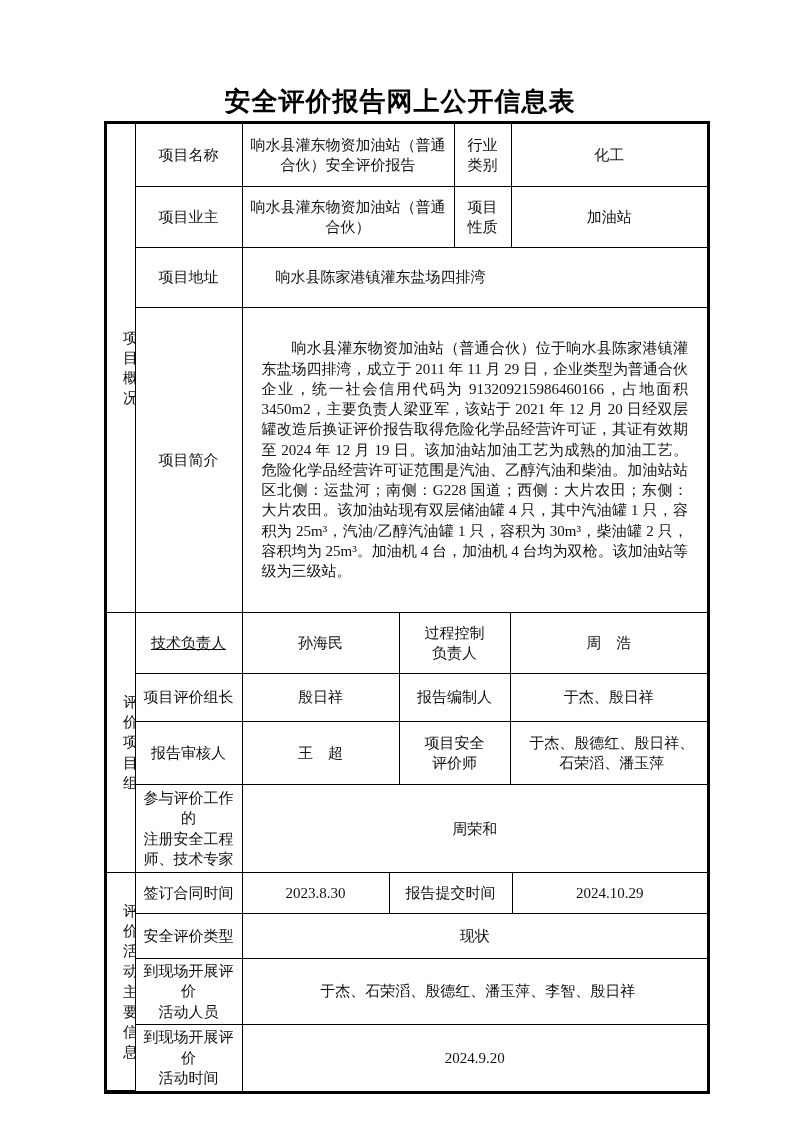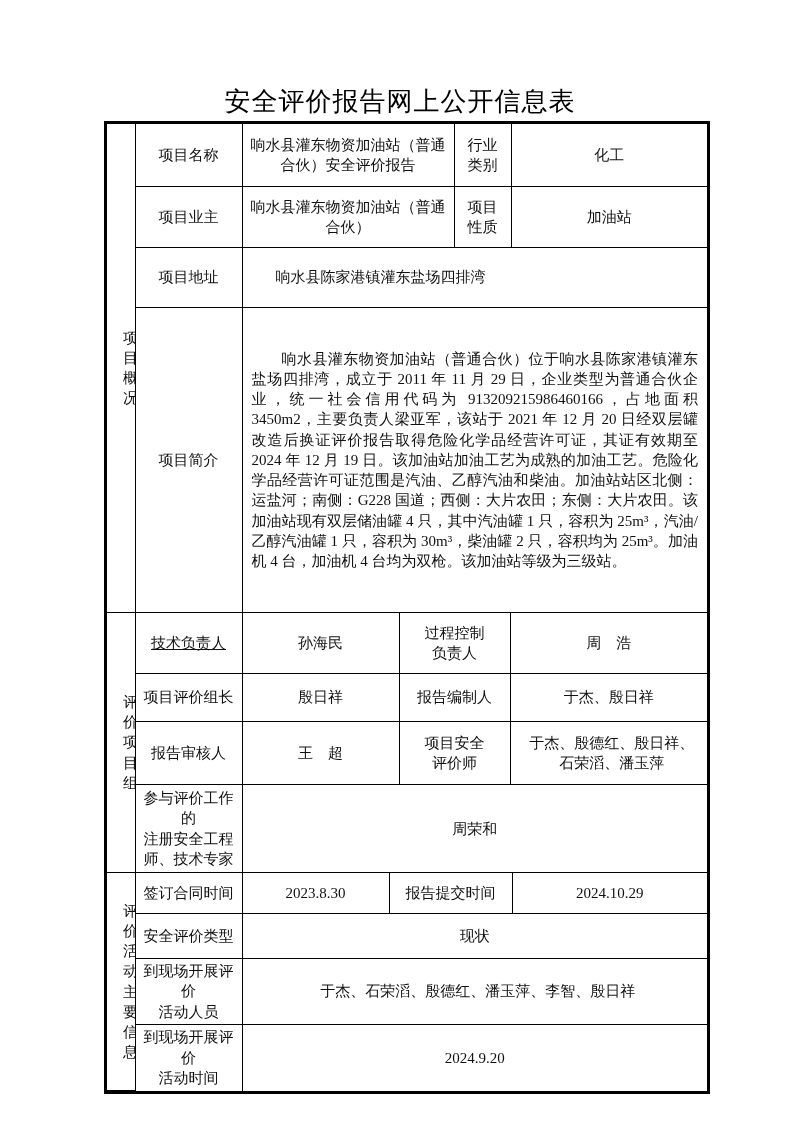--- a/index.html
+++ b/index.html
@@ -8,21 +8,21 @@
     width:800px;height:1131px;
     background:#ffffff;
     font-family:"Liberation Serif","DejaVu Serif",serif;
     color:#111;
     overflow:hidden;
   }
   .doc-title{
     position:absolute;top:84px;left:0;width:800px;
     text-align:center;
     font-family:"Liberation Sans","DejaVu Sans",sans-serif;
-    font-weight:normal;
+    font-weight:bold;
     font-size:26px;
     letter-spacing:1px;
     color:#000;
   }
   .sheet{
     position:absolute;
     left:104px;top:121px;
     width:606px;
     border:3px solid #000;
     box-sizing:border-box;
@@ -55,21 +55,21 @@
   .vl-2{line-height:20px;}
   .vl-3{line-height:22px;}
   .lbl{text-align:center;font-size:15px;padding:2px 1px !important;}
   .c{text-align:center;}
   .l{text-align:left;}
   .indent2{text-indent:2em;margin-top:20px;}
   .brief{
     text-align:justify;
     font-size:15.5px;
     line-height:26px;
-    padding:6px 9px !important;
+    padding:6px 19px !important;
     text-indent:2em;
     vertical-align:middle;
     margin-left:28px;
   }
   .pl8{padding-left:9px !important;text-align:center;}
 </style>
 </head>
 <body>
 
 <div class="page">

